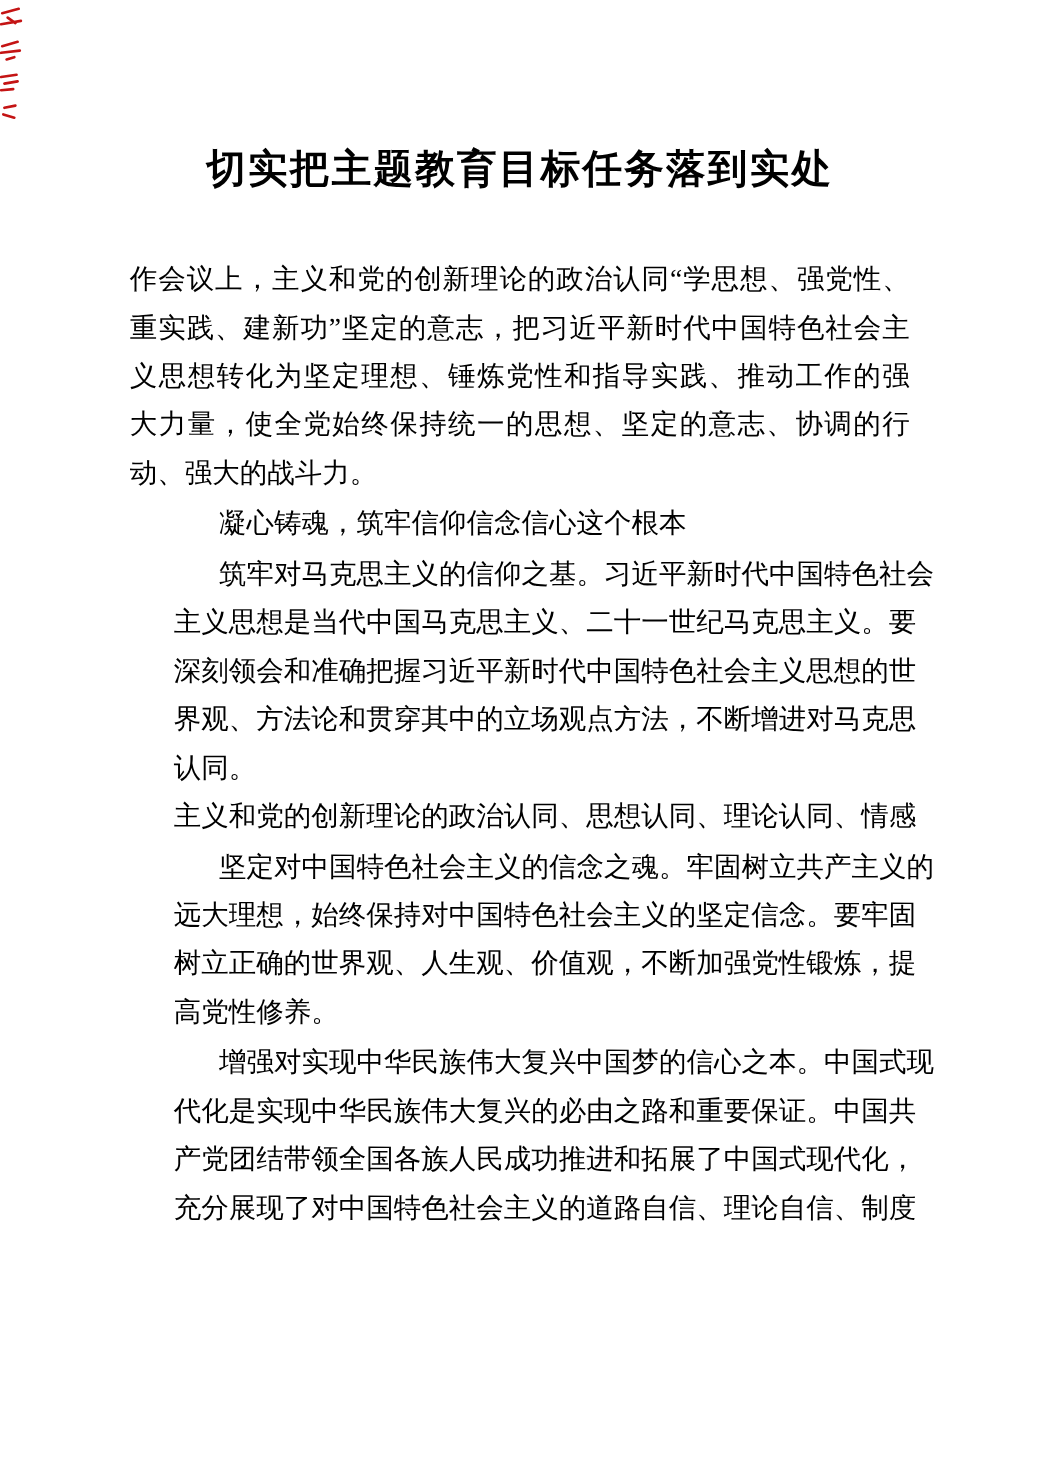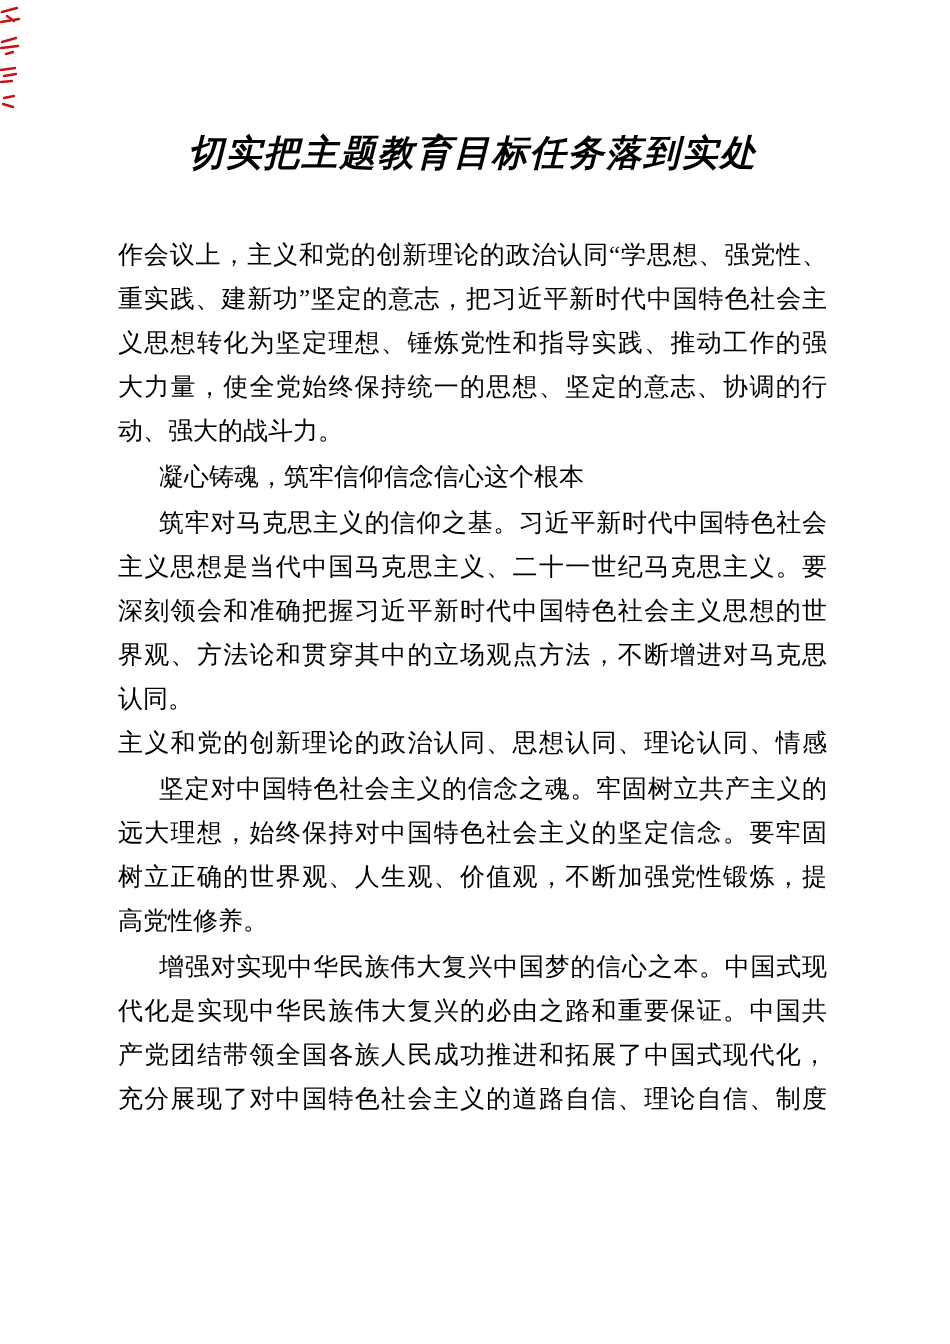--- a/index.html
+++ b/index.html
@@ -19,24 +19,23 @@
     width: 709px;
   }
   .doc-title {
     margin: 128px 0 55px 0;
     font-size: 36px;
     line-height: 50px;
     font-weight: 700;
     text-align: center;
     letter-spacing: 2px;
     white-space: nowrap;
-    font-style: italic;
   }
   .para { margin: 0; }
-  .para + .para { margin-top: 2px; }
+  .para + .para { margin-top: 2px; margin-left: 40px; }
   .line {
     height: 44px;
     line-height: 44px;
     font-size: 25px;
     text-align: justify;
     text-align-last: justify;
     text-justify: inter-character;
     white-space: nowrap;
     overflow: visible;
   }

